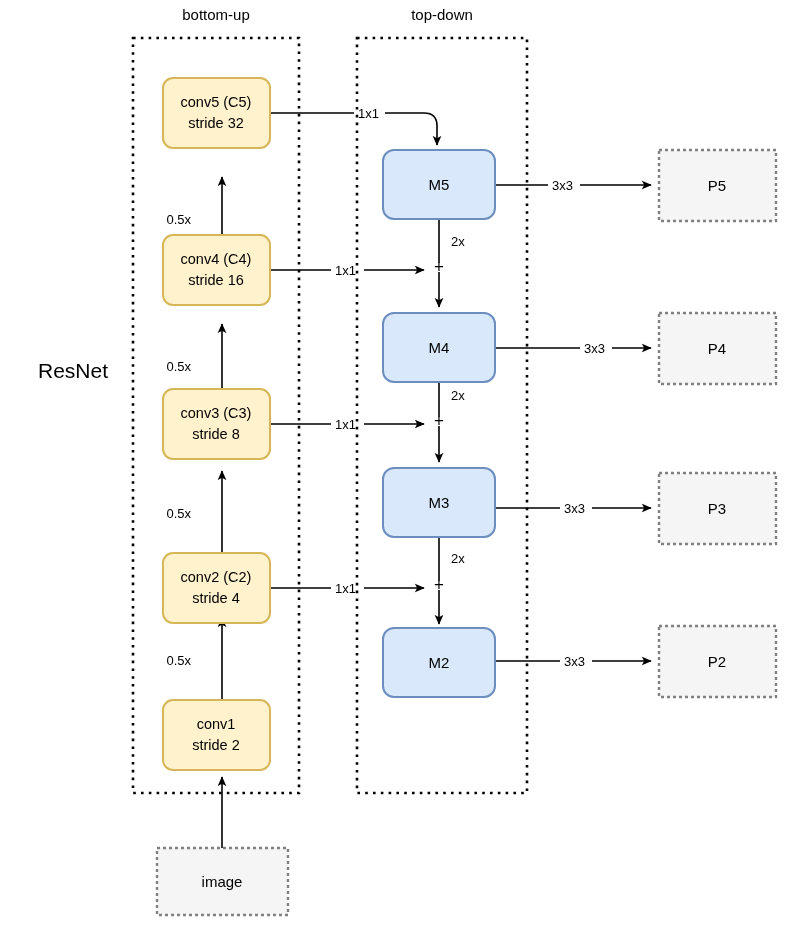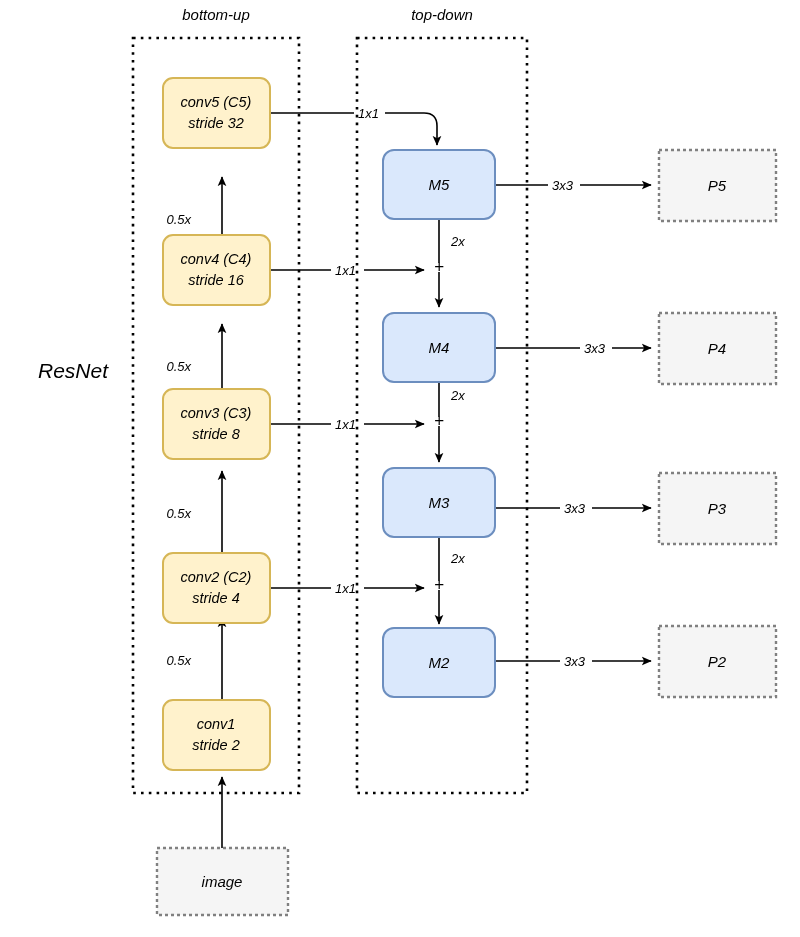--- a/index.html
+++ b/index.html
@@ -7,21 +7,20 @@
     padding: 0;
     background: #ffffff;
   }
   #root {
     position: relative;
     width: 800px;
     height: 937px;
     background: #ffffff;
     font-family: "Liberation Sans", sans-serif;
     overflow: hidden;
-    font-style: italic;
   }
   #diagram-svg {
     position: absolute;
     inset: 0;
     width: 800px;
     height: 937px;
   }
   .node-text {
     font-family: "Liberation Sans", sans-serif;
     font-size: 15px;

